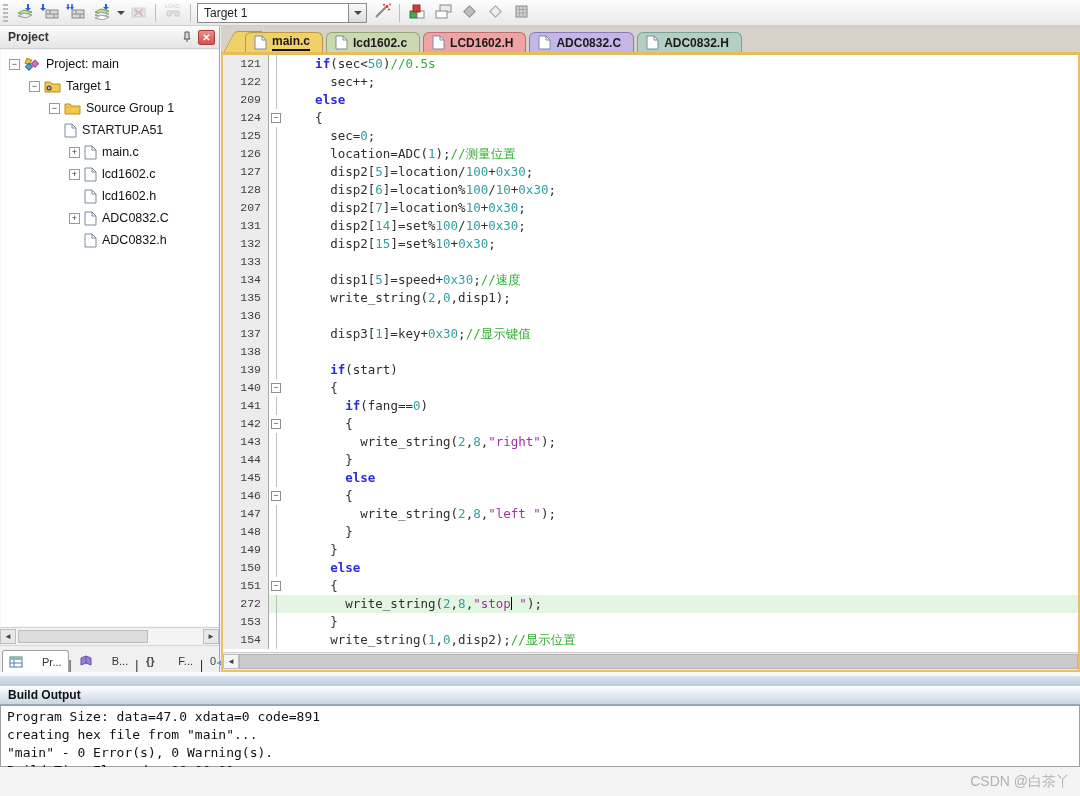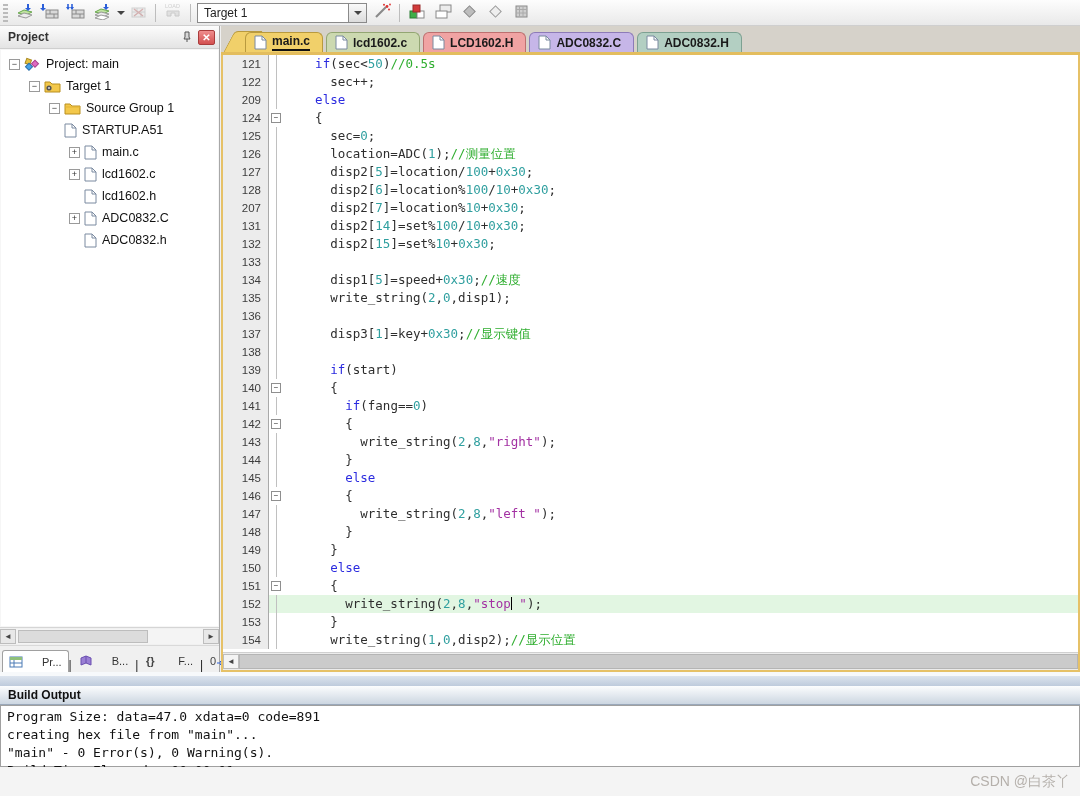--- a/index.html
+++ b/index.html
@@ -58,30 +58,30 @@
          transform:skewX(-28deg);margin-right:-12px;border-radius:4px 0 0 0;}
   .etab{height:20px;display:flex;align-items:center;gap:5px;padding:0 12px 0 8px;margin-right:3px;
         border:1px solid #9a8a55;border-bottom:none;border-radius:6px 6px 0 0;font-size:12px;color:#1a1a1a;position:relative;}
   .etab .lbl{font-weight:600;}
   .etab.active .lbl{font-weight:bold;border-bottom:2px solid #111;padding-bottom:1px;}
   .eframe{position:absolute;left:0;top:29px;width:859px;height:617px;border:2px solid #e6c167;border-top:none;
           background:#fff;box-sizing:border-box;display:flex;flex-direction:column;}
   .codearea{flex:1;overflow:hidden;position:relative;}
   .crow{height:18px;display:flex;align-items:stretch;}
   .lnum{width:46px;flex:none;background:#ececec;border-right:1px solid #a9a9a9;color:#3d3d3d;
-        font-family:Liberation Sans, sans-serif;font-size:11.5px;text-align:right;
+        font-family:Liberation Mono, monospace;font-size:11.5px;text-align:right;
         padding-right:7px;box-sizing:border-box;line-height:18px;}
   .fold{width:16px;flex:none;position:relative;}
   .fold .vline{position:absolute;left:7px;top:0;bottom:0;width:1px;background:#c0c0c0;}
   .fold .fbox{position:absolute;left:2px;top:4px;width:10px;height:10px;border:1px solid #8f8f8f;background:#fff;
               box-sizing:border-box;font-size:8px;line-height:7px;text-align:center;color:#333;}
   .ctext{flex:1;font-family:"DejaVu Sans Mono",monospace;font-size:12.5px;line-height:18px;
          white-space:pre;margin:0;}
   .crow.hl .ctext,.crow.hl .fold{background:#e2f6e2;}
-  .tk-k{color:var(--kw);font-weight:normal;}
+  .tk-k{color:var(--kw);font-weight:bold;}
   .tk-n{color:var(--num);}
   .tk-c{color:var(--com);}
   .tk-s{color:var(--str);}
   .tk-p{color:var(--pln);}
   .caret{display:inline-block;width:1px;height:13px;background:#000;vertical-align:-2px;}
   .ehscroll{height:17px;background:#ececec;border-top:1px solid #d0d0d0;display:flex;align-items:center;flex:none;}
   .ehscroll .sarrow{background:#f4f4f4;}
   .ehthumb{flex:1;height:15px;background:#cbcbcb;border:1px solid #b5b5b5;margin-right:0;box-sizing:border-box;}
   
   .bluestrip{position:absolute;left:0;top:686px;margin-top:-14px;width:1080px;height:14px;
@@ -619,21 +619,21 @@
             <pre class="ctext"><span class="tk-p">      </span><span class="tk-k">else</span></pre>
           </div>
           <div class="crow">
             <span class="lnum">151</span>
             <div class="fold">
               <div class="fbox">−</div>
             </div>
             <pre class="ctext"><span class="tk-p">      {</span></pre>
           </div>
           <div class="crow hl">
-            <span class="lnum">152</span>
+            <span class="lnum">272</span>
             <div class="fold">
               <div class="vline"></div>
             </div>
             <pre class="ctext"><span class="tk-p">        write_string(</span><span class="tk-n">2</span><span class="tk-p">,</span><span class="tk-n">8</span><span class="tk-p">,</span><span class="tk-s">"stop</span><span class="caret"></span><span class="tk-s"> "</span><span class="tk-p">);</span></pre>
           </div>
           <div class="crow">
             <span class="lnum">153</span>
             <div class="fold">
               <div class="vline"></div>
             </div>

